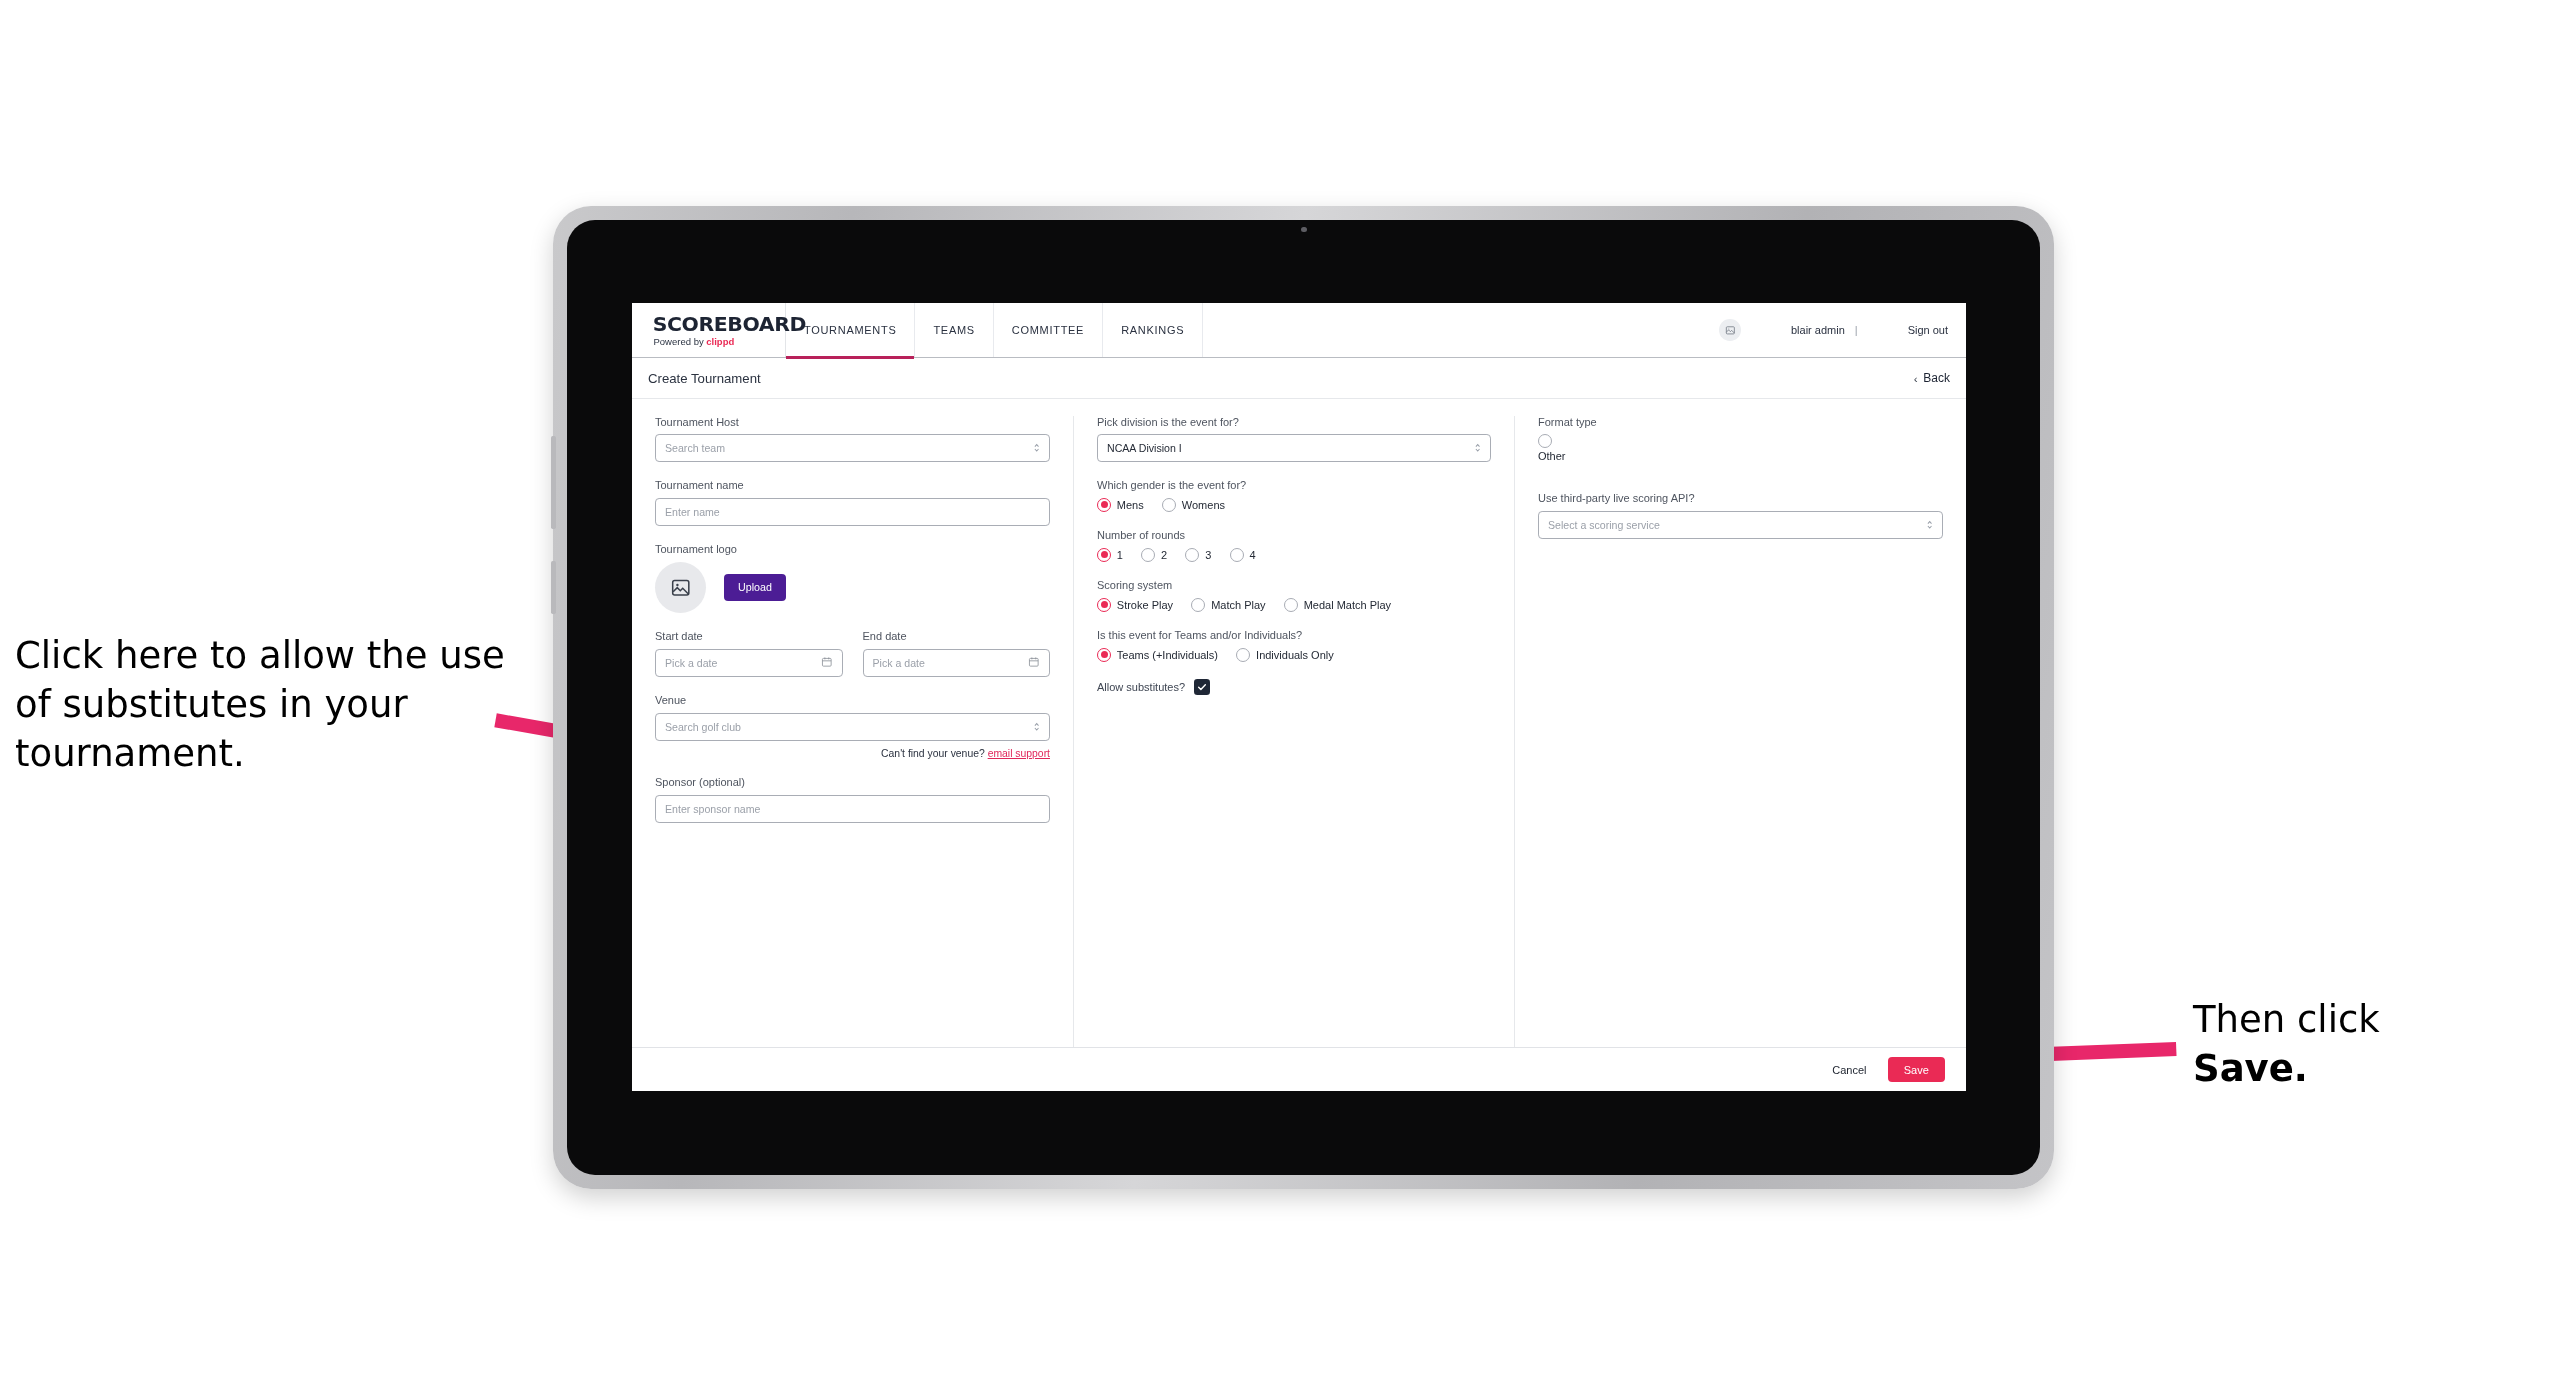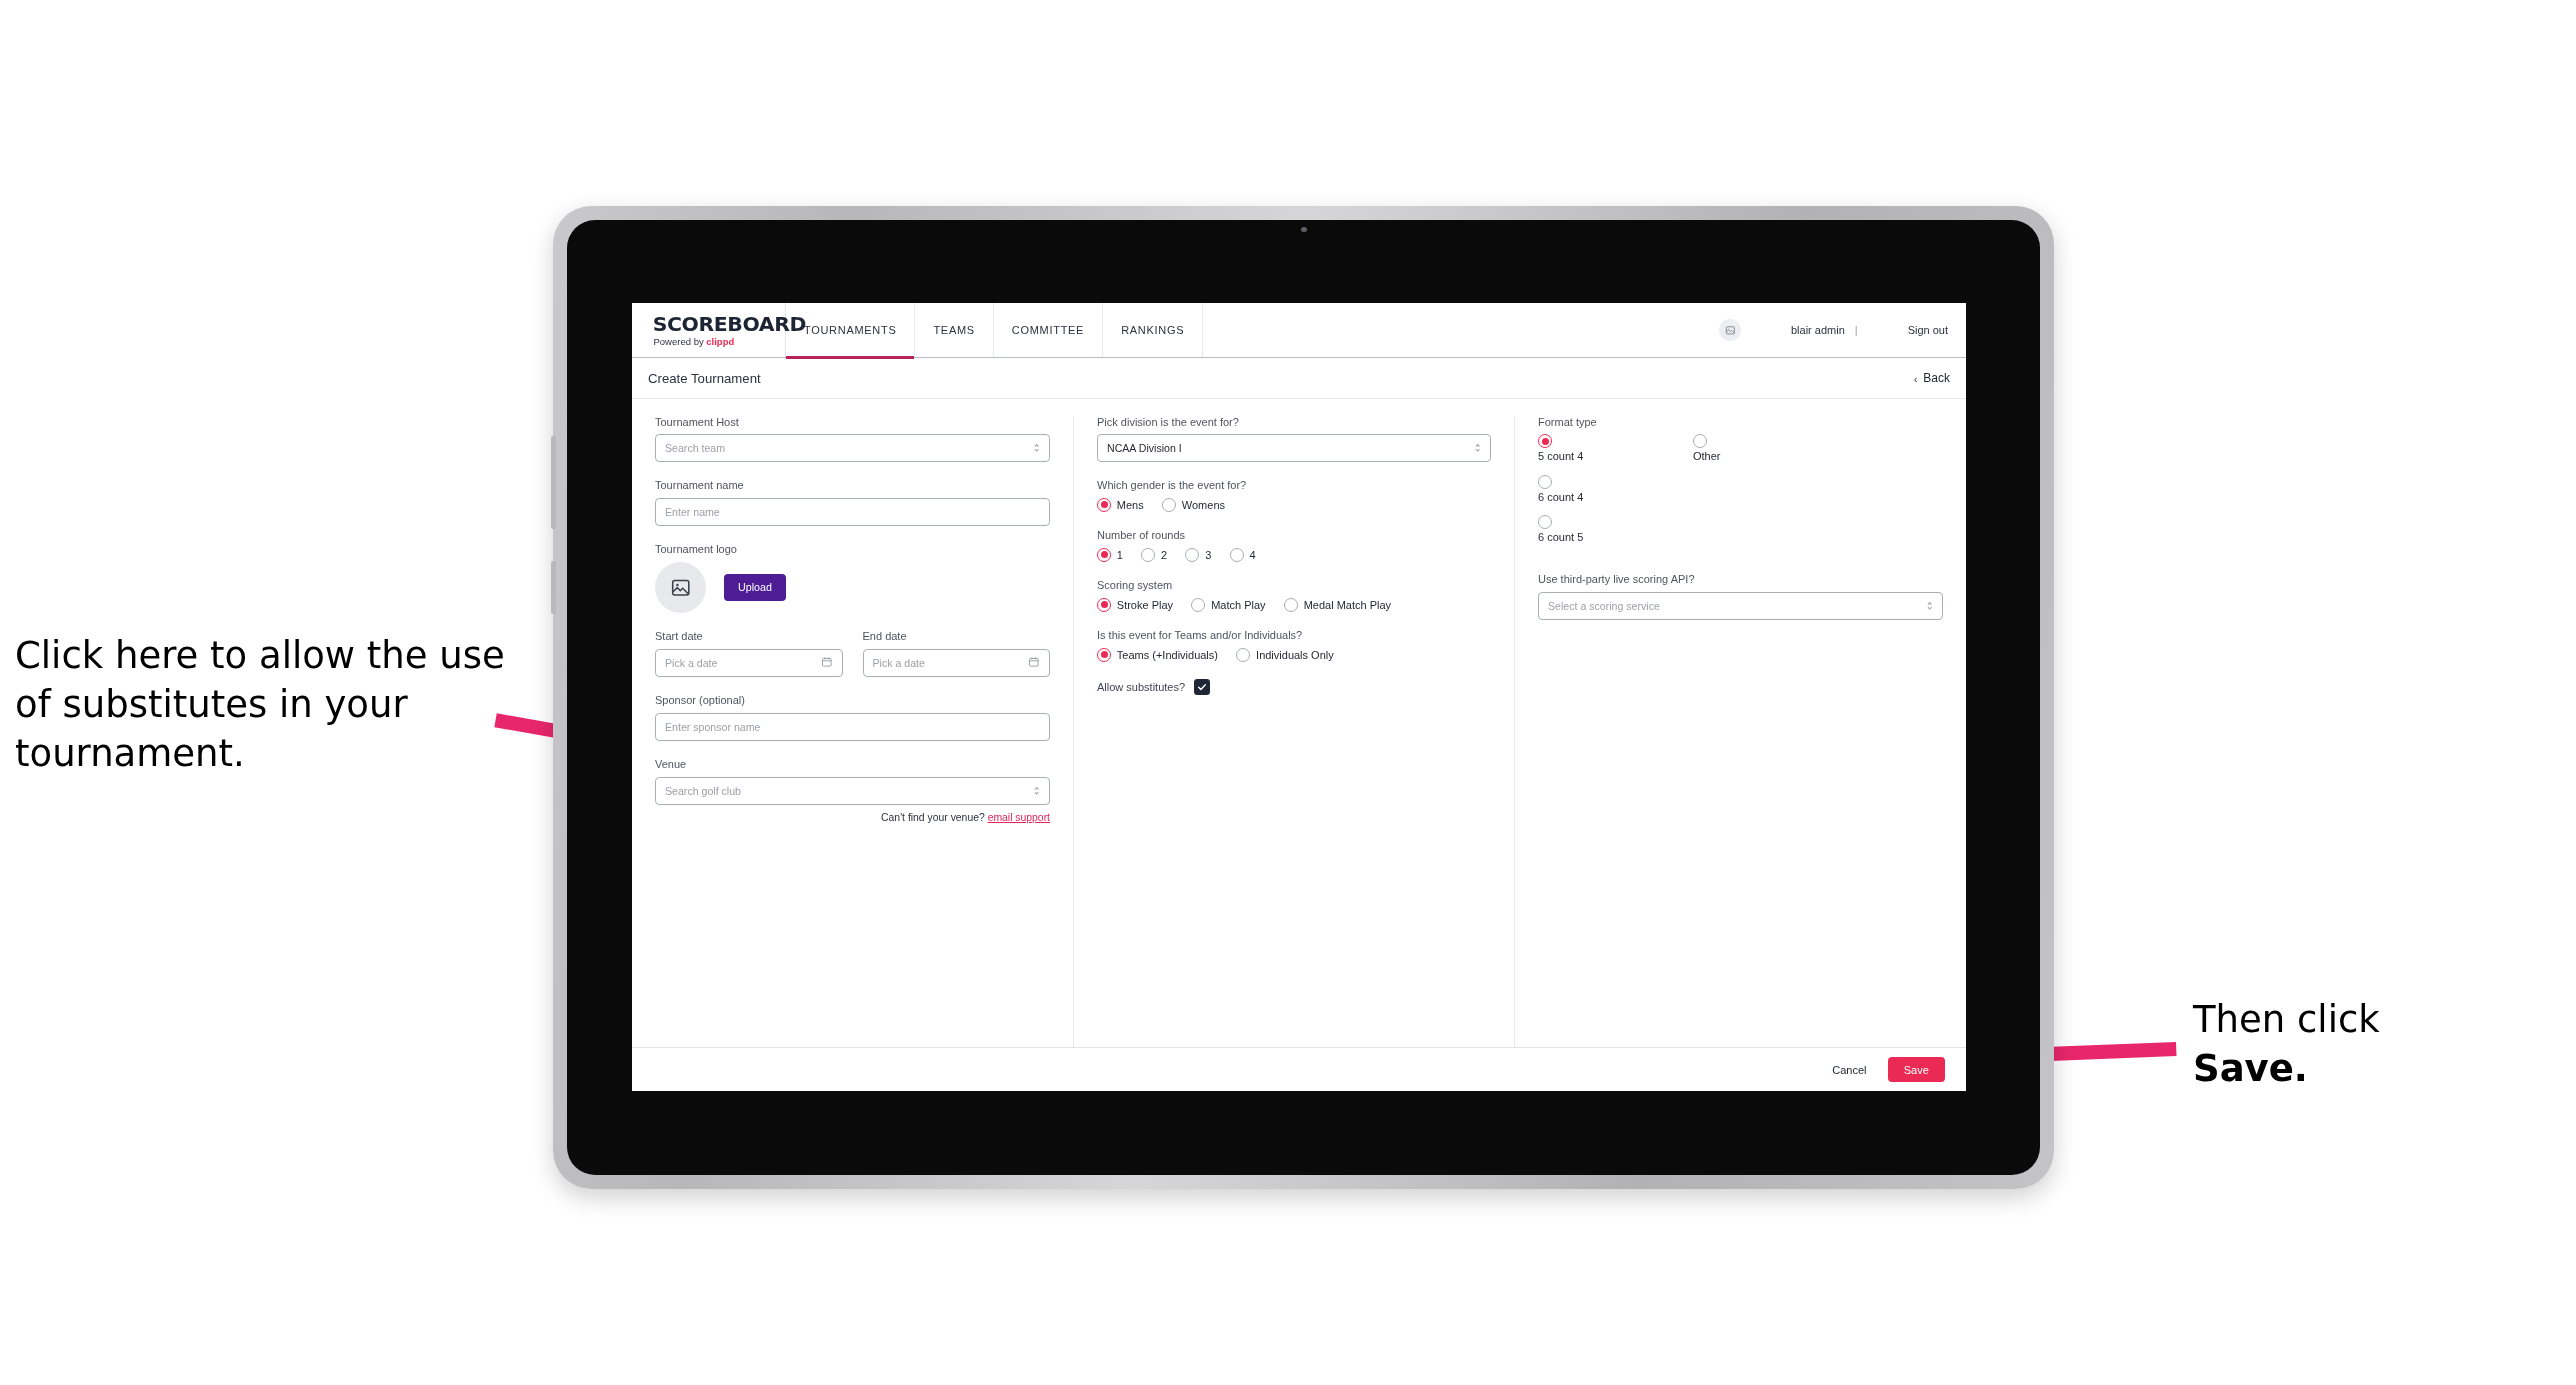--- a/index.html
+++ b/index.html
@@ -298,42 +298,42 @@
                 <svg width="11.6" height="11.6" viewBox="0 0 24 24" fill="none" stroke="currentColor" stroke-width="1.7">
                   <rect x="3" y="5" width="18" height="16" rx="2"></rect>
                   <path d="M3 10h18M8 3v4M16 3v4"></path>
                 </svg>
               </span>
             </div>
           </div>
         </div>
 
         <div class="grp">
-          <div class="fld-label">Sponsor (optional)</div>
-          <div class="inp">
-            <span>Enter sponsor name</span>
-          </div>
-        </div>
-
-        <div class="grp">
           <div class="fld-label">Venue</div>
           <div class="inp">
             <span>Search golf club</span>
             <span class="stepper">
               <svg width="7.4" height="11.6" viewBox="0 0 10 16" fill="none" stroke="currentColor" stroke-width="1.4">
                 <path d="M2.5 6.3L5 3.6l2.5 2.7"></path>
                   <path d="M2.5 9.7L5 12.4l2.5-2.7"></path>
               </svg>
             </span>
           </div>
           <div class="helper">
             <span>Can't find your venue? </span><a href="#">email support</a>
           </div>
         </div>
 
+        <div class="grp">
+          <div class="fld-label">Sponsor (optional)</div>
+          <div class="inp">
+            <span>Enter sponsor name</span>
+          </div>
+        </div>
+
       </div>
 
       <div class="col col-2">
 
         <div class="grp">
           <div class="fld-label">Pick division is the event for?</div>
           <div class="inp value">
             <span>NCAA Division I</span>
             <span class="stepper">
               <svg width="7.4" height="11.6" viewBox="0 0 10 16" fill="none" stroke="currentColor" stroke-width="1.4">
@@ -421,34 +421,20 @@
           </span>
         </div>
 
       </div>
 
       <div class="col col-3">
 
         <div class="grp">
           <div class="fld-label">Format type</div>
           <div class="format-grid">
-            <div class="format-left radio-stack">
-              <div class="opt">
-                <span class="radio on"></span>
-                <span class="opt-label">5 count 4</span>
-              </div>
-              <div class="opt">
-                <span class="radio"></span>
-                <span class="opt-label">6 count 4</span>
-              </div>
-              <div class="opt">
-                <span class="radio"></span>
-                <span class="opt-label">6 count 5</span>
-              </div>
-            </div>
             <div class="radio-stack">
               <div class="opt">
                 <span class="radio"></span>
                 <span class="opt-label">Other</span>
               </div>
             </div>
           </div>
         </div>
 
         <div class="grp">

